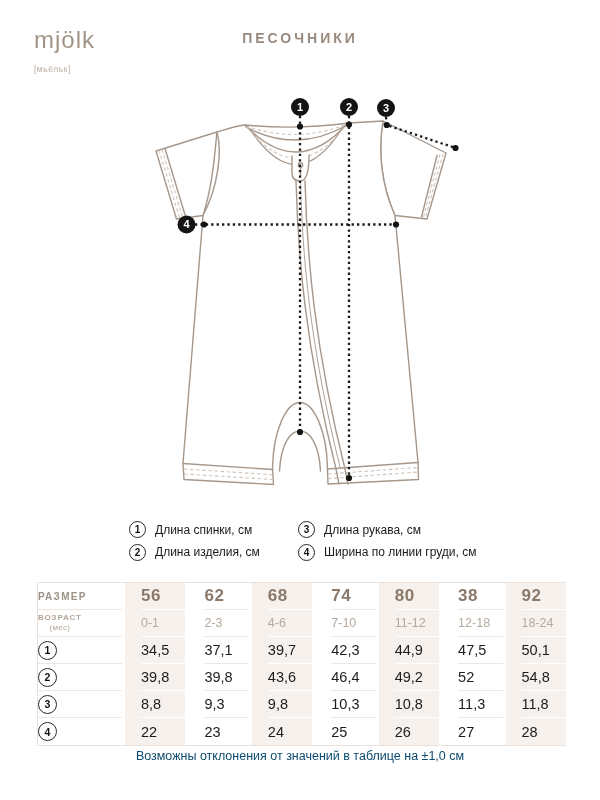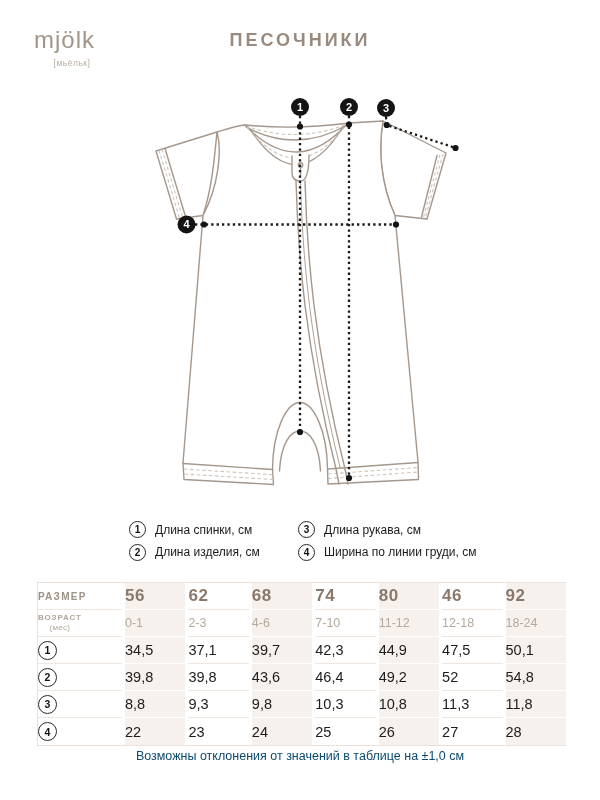--- a/index.html
+++ b/index.html
@@ -2,25 +2,25 @@
 <html><head>
 <meta charset="utf-8">
 <style>
   html,body{margin:0;padding:0;background:#fff;}
   .page{position:relative;width:600px;height:800px;background:#ffffff;overflow:hidden;
         font-family:"Liberation Sans",sans-serif;}
 
   
   .logo{position:absolute;left:34px;top:28px;width:76px;}
   .logo-main{font-size:24px;font-weight:300;color:#a29588;letter-spacing:1px;line-height:1;}
-  .logo-sub{font-size:8.5px;color:#b9aea2;text-align:center;margin-top:6px;letter-spacing:.5px;}
+  .logo-sub{font-size:8.5px;color:#b9aea2;text-align:left;margin-top:12px;letter-spacing:.5px;}
 
   
   .title{position:absolute;top:30px;left:0;width:100%;text-align:center;margin:0;
-         font-size:18px;font-weight:700;letter-spacing:3px;color:#9a8a7e;}
+         font-size:14px;font-weight:700;letter-spacing:3px;color:#9a8a7e;}
 
   
   .diagram{position:absolute;left:0;top:0;}
   .g-fill{fill:#ffffff;stroke:#a5978b;stroke-width:1.4;stroke-linejoin:round;}
   .g-line{fill:none;stroke:#a5978b;stroke-width:1.4;stroke-linejoin:round;stroke-linecap:round;}
   .g-thin{fill:none;stroke:#a5978b;stroke-width:.9;}
   .g-stitch{fill:none;stroke:#cfc4ba;stroke-width:1.1;stroke-dasharray:3.5 2.6;}
   .mline{fill:none;stroke:#191919;stroke-width:2.3;stroke-dasharray:2.3 3.1;}
   .mdot{fill:#141414;}
   .mcircle{fill:#141414;}
@@ -33,21 +33,21 @@
         background:#fff;color:#111;font-size:10px;font-weight:700;
         display:flex;align-items:center;justify-content:center;}
   .ltext{font-size:12px;color:#1a1a1a;}
 
   
   .size-table{position:absolute;left:37px;top:582px;width:528px;display:flex;gap:3px;
               border-top:1px solid #e9e1da;border-bottom:1px solid #e9e1da;border-left:1px solid #e9e1da;
               background:#fff;}
   .col{display:flex;flex-direction:column;}
   .col.label{width:84px;}
-  .col.data{flex:1;}
+  .col.data{flex:1;padding-left:16px;}
   .col.tint{background:#f6f1ed;}
   .cell{height:27px;box-sizing:border-box;display:flex;flex-direction:column;
         align-items:flex-start;justify-content:center;border-bottom:1px solid #eee6df;}
   .col.tint .cell{border-bottom-color:#ffffff;}
   .col .cell:last-child{border-bottom:none;}
   .size-label{font-size:10px;font-weight:700;letter-spacing:1.3px;color:#9d9287;}
   .size-val{font-size:17px;font-weight:700;color:#8a796b;letter-spacing:.5px;}
   .age-label{font-size:8px;font-weight:700;letter-spacing:.9px;color:#b1a69b;line-height:1.25;text-align:center;}
   .age-sub{font-weight:400;letter-spacing:.3px;}
   .age-val{font-size:12.5px;color:#b5a99d;}
@@ -280,21 +280,21 @@
         </div>
         <div class="cell">
           <span class="val">10,8</span>
         </div>
         <div class="cell">
           <span class="val">26</span>
         </div>
       </div>
       <div class="col data">
         <div class="cell">
-          <span class="size-val">46</span>
+          <span class="size-val">38</span>
         </div>
         <div class="cell">
           <span class="age-val">12-18</span>
         </div>
         <div class="cell">
           <span class="val">47,5</span>
         </div>
         <div class="cell">
           <span class="val">52</span>
         </div>

